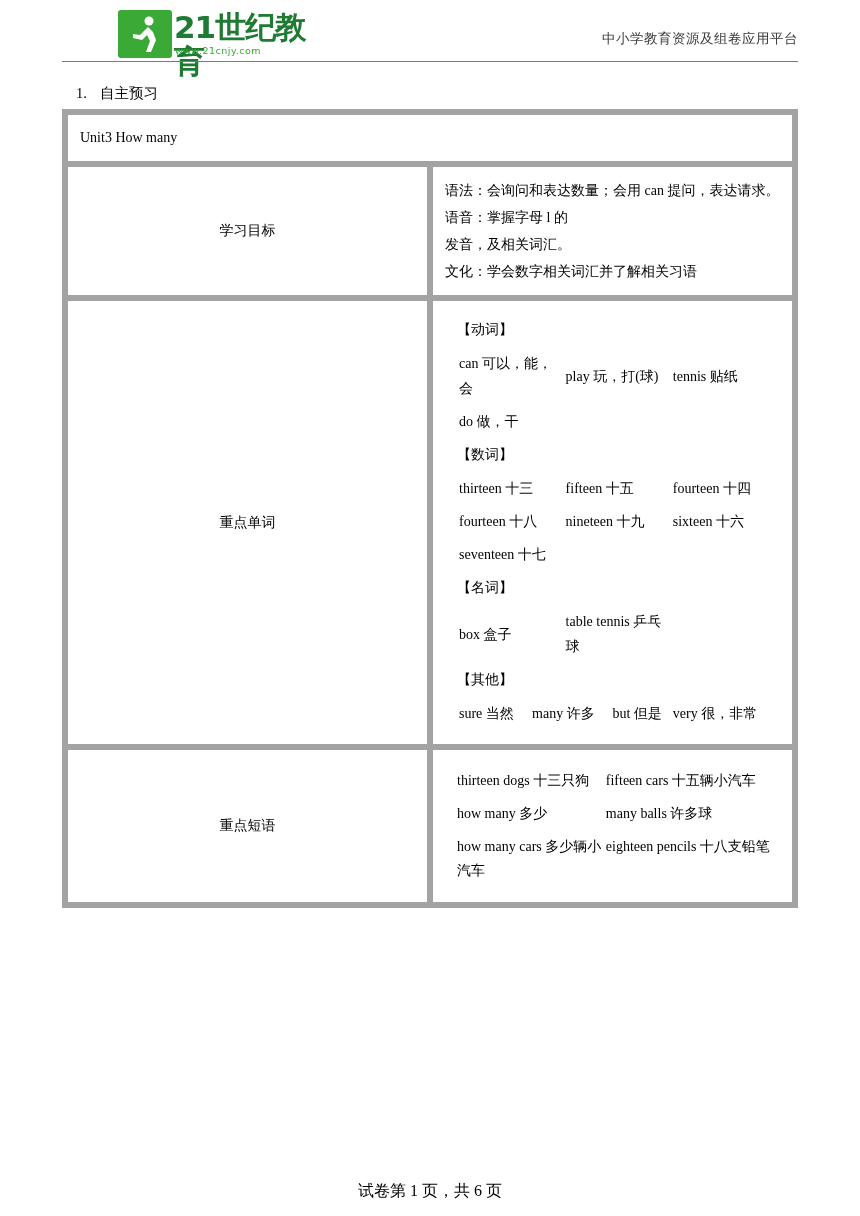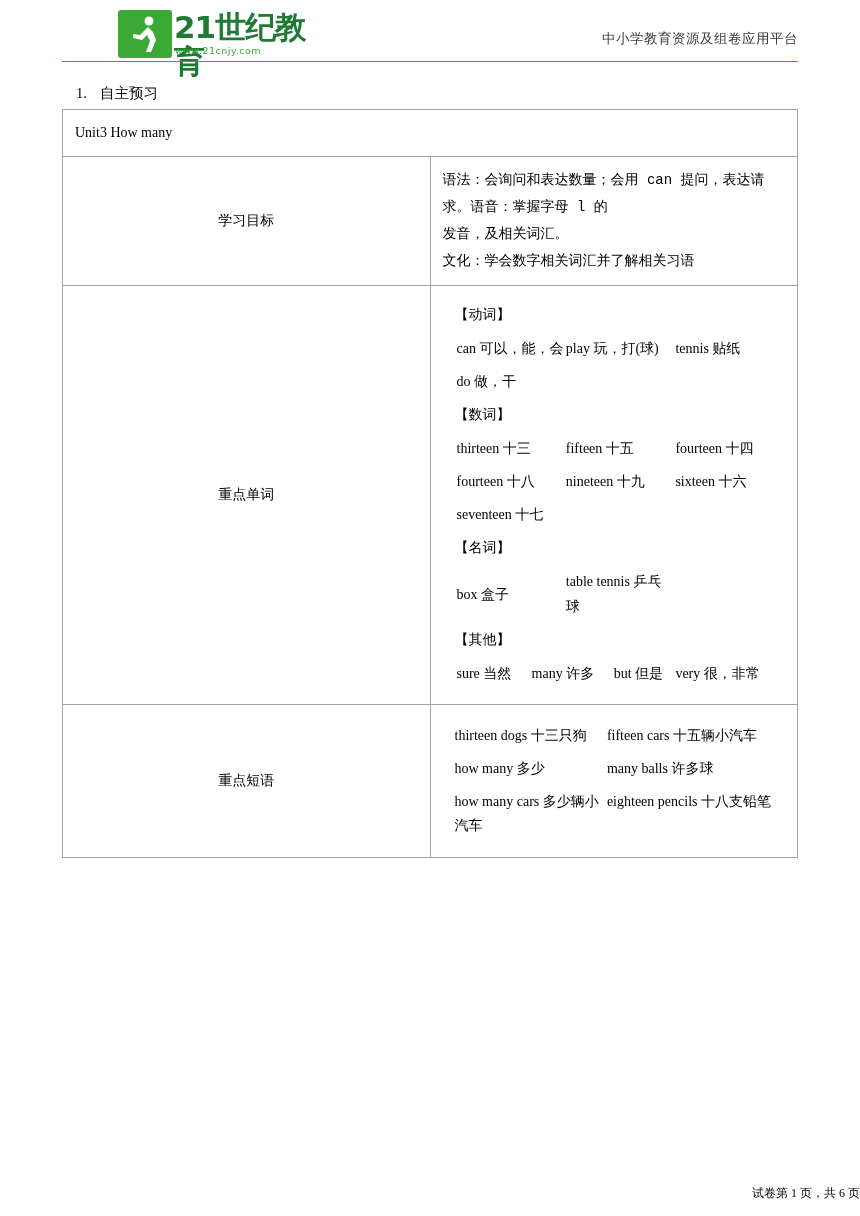--- a/index.html
+++ b/index.html
@@ -119,41 +119,40 @@
     width: 24px;
   }
   
   table.main {
     margin: 0 62px;
     border-collapse: collapse;
     width: 736px;
     table-layout: fixed;
   }
   table.main td {
-    border: 1px solid #a3a3a3;
+    border: 6px solid #a3a3a3;
     vertical-align: middle;
     padding: 10px 12px;
     font-size: 14px;
     line-height: 26px;
   }
   td.label {
     width: 82px;
     text-align: center;
     vertical-align: middle;
     font-size: 14px;
   }
   td.full {
     padding: 13px 14px;
   }
   .unit-head {
     font-size: 14px;
   }
   .goal-line {
     line-height: 27px;
-    font-family: Liberation Mono, monospace;
   }
   
   .cat {
     margin: 6px 0 2px 12px;
     font-size: 14px;
     line-height: 26px;
   }
   .wordrow {
     display: table;
     width: 100%;
@@ -179,22 +178,22 @@
     line-height: 24px;
   }
   .p-c1 { width: 48%; padding-left: 12px; }
   .p-c2 { width: 52%; }
   
   .footer {
     position: absolute;
     left: 0;
     right: 0;
     bottom: 22px;
-    text-align: right;
-    font-size: 12px;
+    text-align: center;
+    font-size: 16px;
   }
 </style>
 </head>
 <body>
 
 <div class="page">
 
   <div class="header">
     <div class="logo">
       <div class="logo-green"></div>

